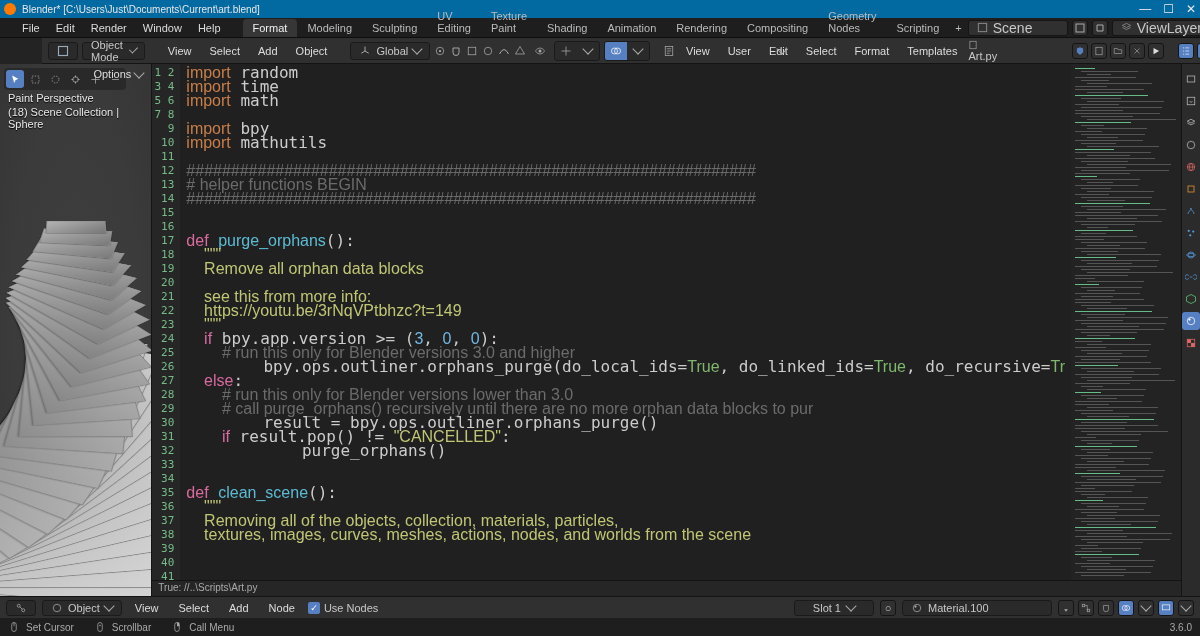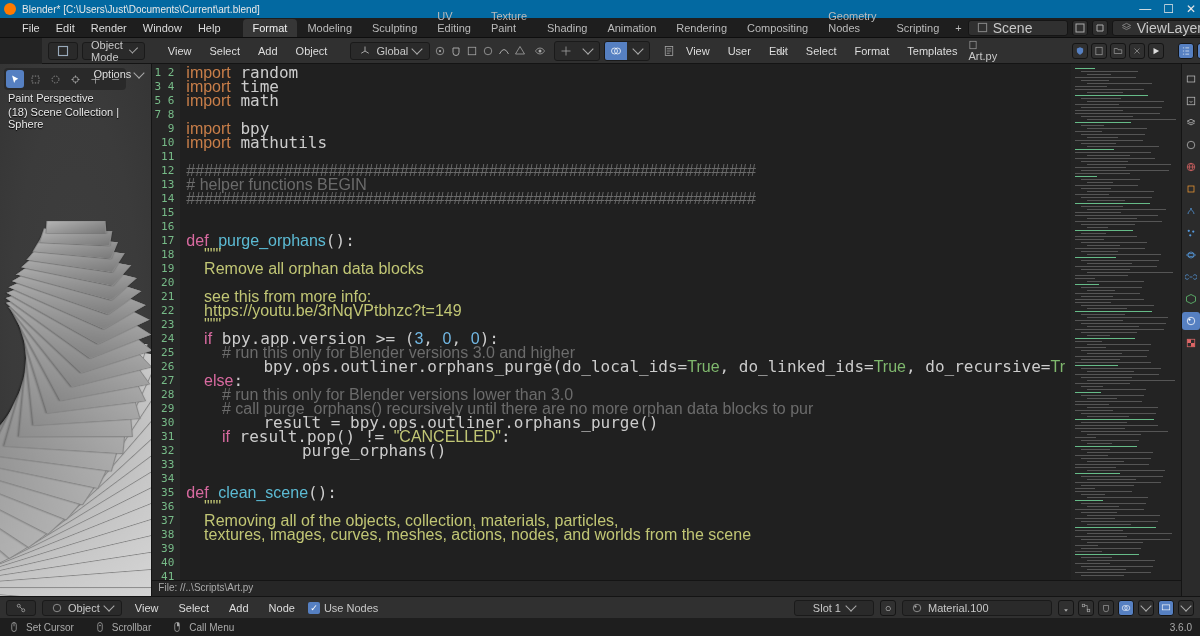--- a/index.html
+++ b/index.html
@@ -683,21 +683,21 @@
           <div class="mmline" style="top: 493px; left: 10px; width: 31px; background: rgb(85, 85, 85);"></div>
           <div class="mmline" style="top: 496px; left: 16px; width: 68px; background: rgb(85, 85, 85);"></div>
           <div class="mmline" style="top: 499px; left: 4px; width: 35px; background: rgb(85, 85, 85);"></div>
           <div class="mmline" style="top: 502px; left: 10px; width: 72px; background: rgb(85, 85, 85);"></div>
           <div class="mmline" style="top: 505px; left: 16px; width: 39px; background: rgb(85, 85, 85);"></div>
           <div class="mmline" style="top: 508px; left: 4px; width: 76px; background: rgb(85, 85, 85);"></div>
           <div class="mmline" style="top: 511px; left: 10px; width: 43px; background: rgb(85, 85, 85);"></div>
         </div>
     </div>
     <div class="te-footer">
-      <span>File: //..\Scripts\Art.py</span>
+      <span>True: //..\Scripts\Art.py</span>
     </div>
   </div>
 
   <div class="propbar">
     <span class="pb">
         <svg viewBox="0 0 16 16">
           <rect x="3" y="4" width="10" height="8" fill="none" stroke="#bbb"></rect>
         </svg>
       </span>
     <span class="pb">

